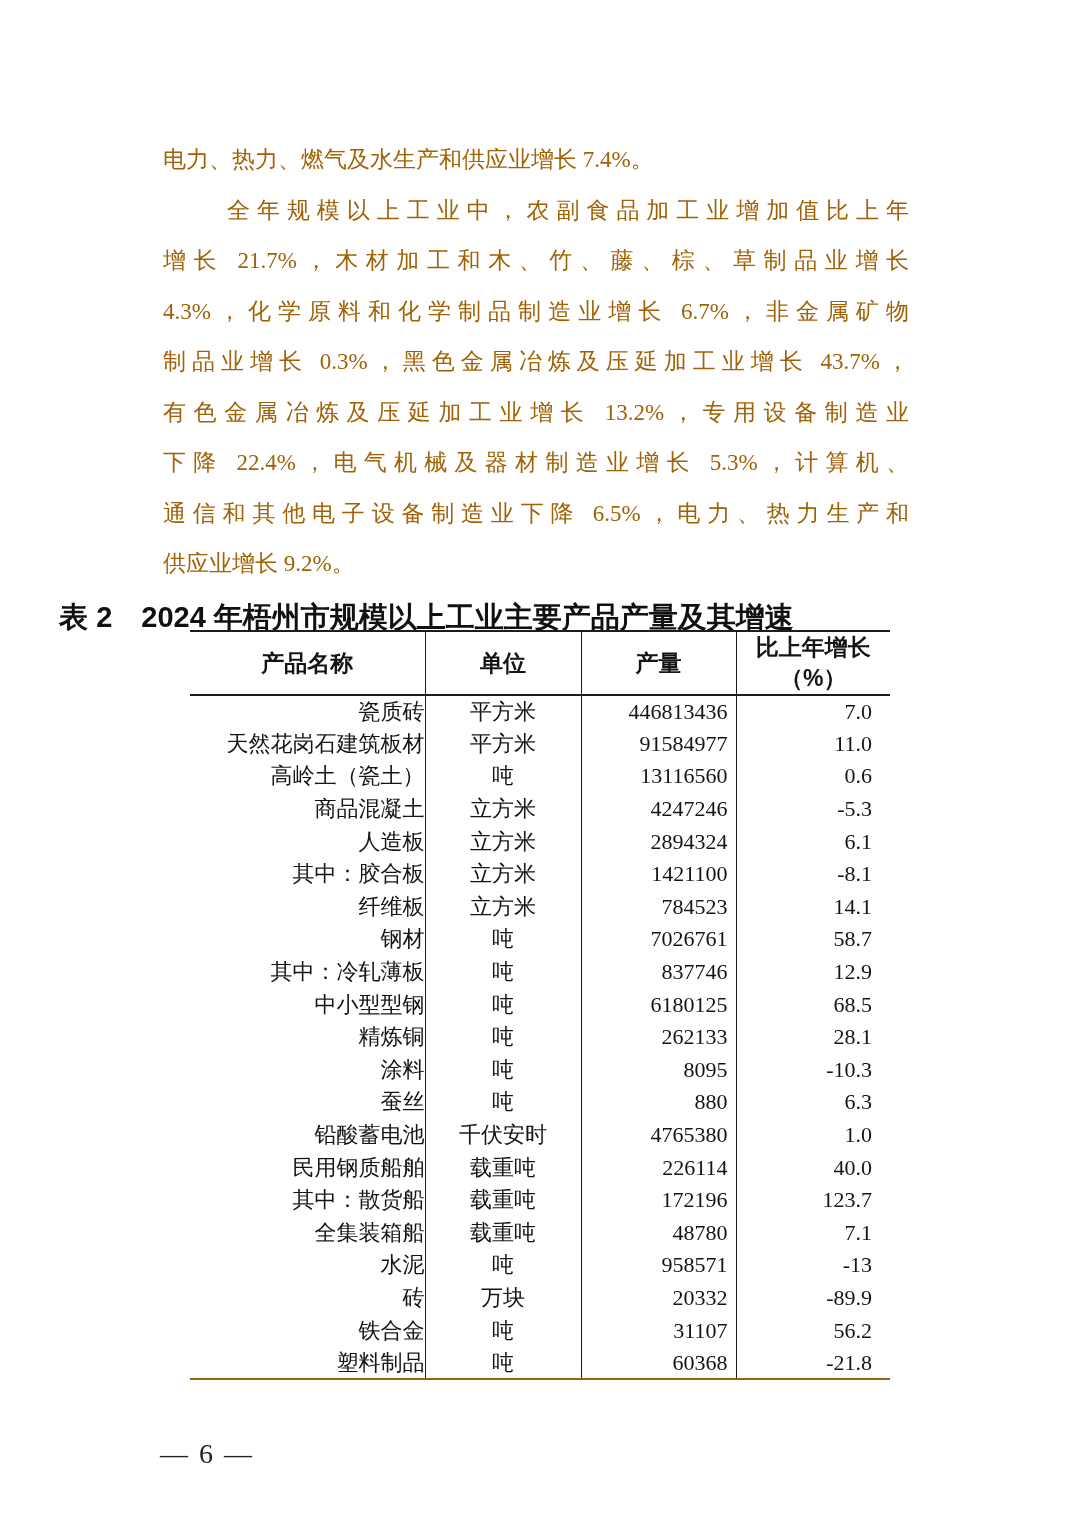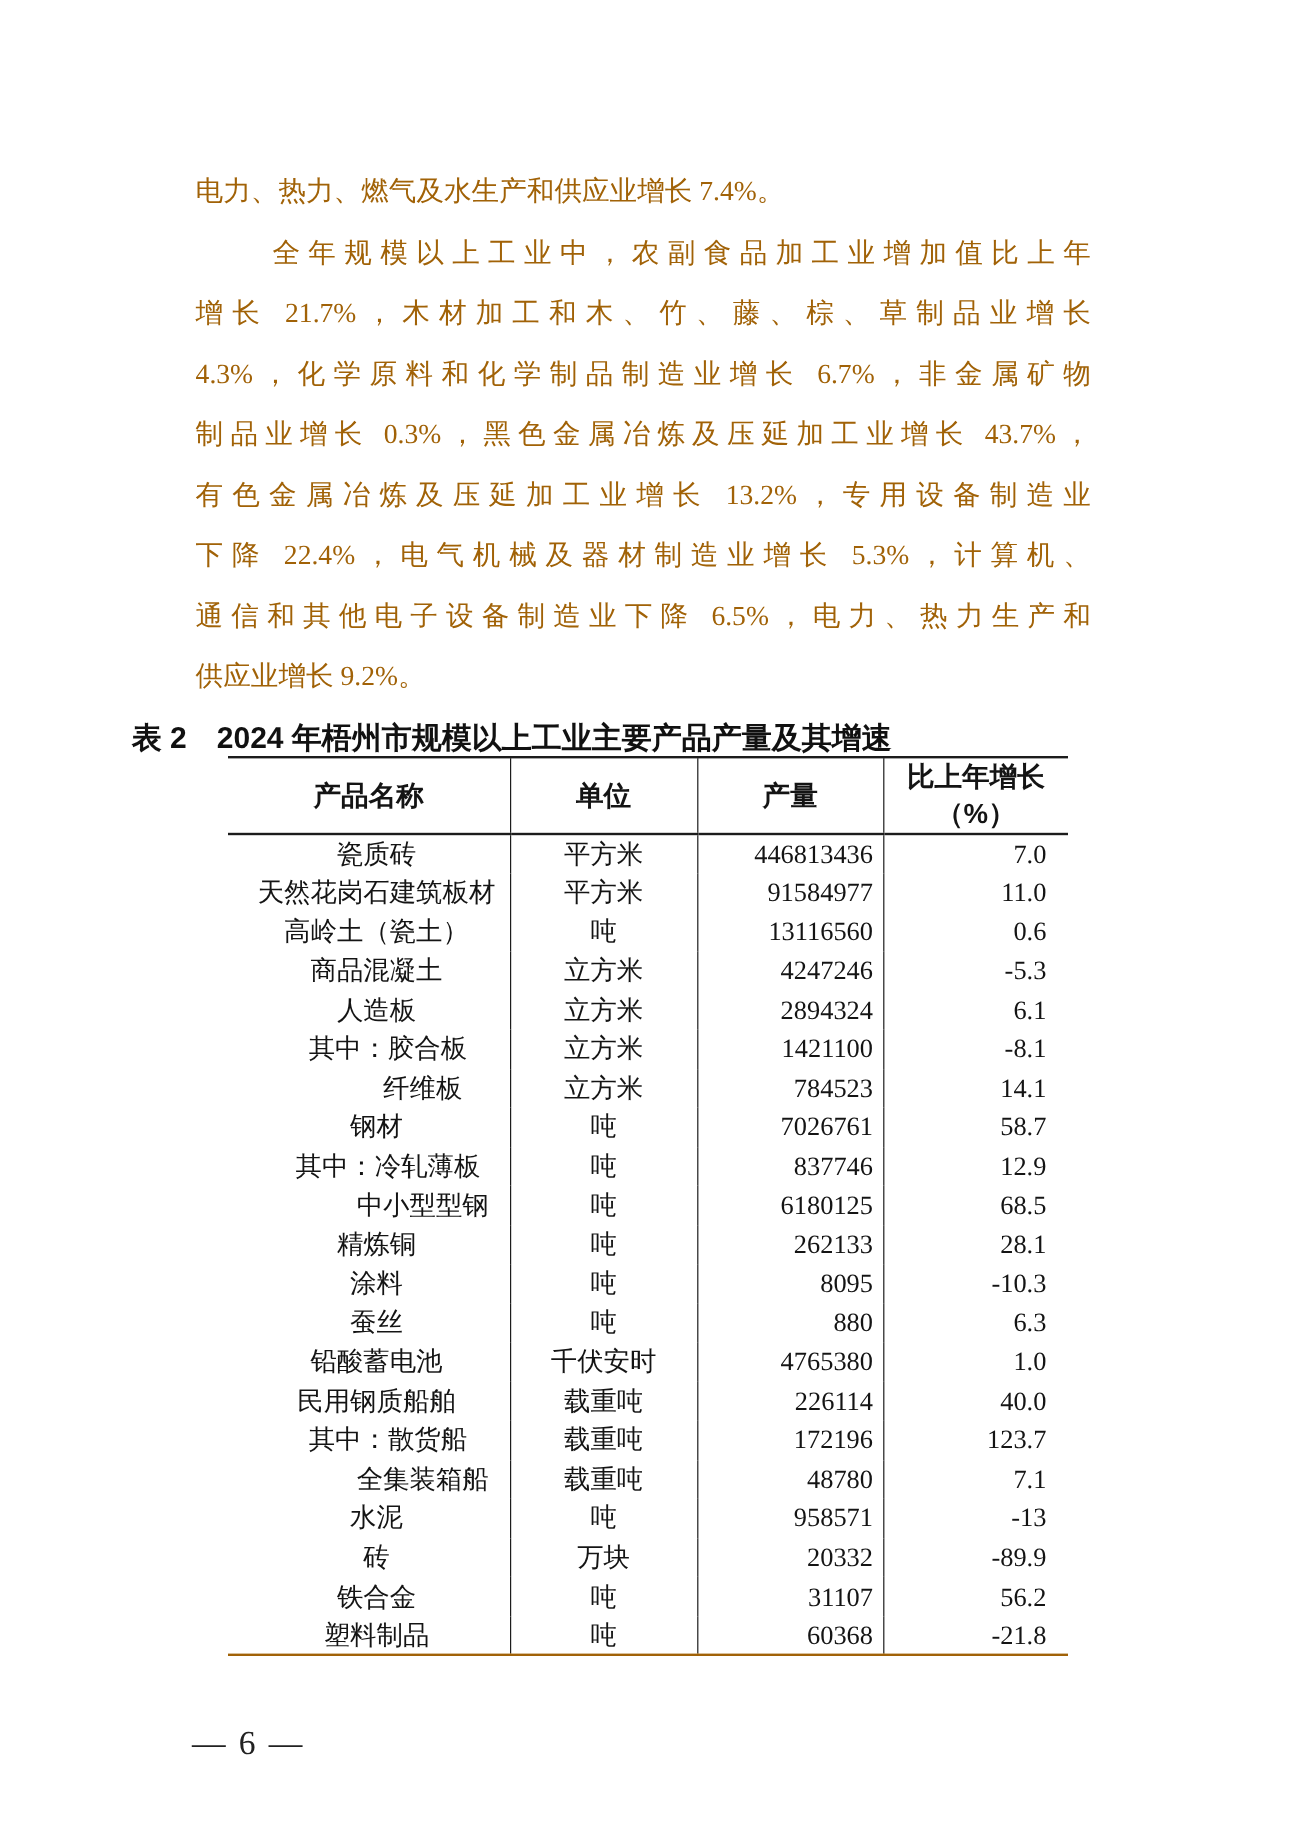--- a/index.html
+++ b/index.html
@@ -29,21 +29,21 @@
     text-align-last:justify;
   }
   .line.indent { text-indent:64px; }
   
   .table-title {
     position:absolute;
     left:0; top:598px; width:853px;
     text-align:center;
     font-family:"Liberation Sans","DejaVu Sans",sans-serif;
     font-weight:700;
-    font-size:25px;
+    font-size:29px;
     color:#111;
   }
   
   table.products {
     position:absolute;
     left:190px; top:630px;
     width:700px;
     border-collapse:collapse;
     table-layout:fixed;
     border-top:2px solid #1c1c1c;
@@ -63,21 +63,21 @@
   table.products th:last-child, table.products td:last-child { border-right:none; }
   table.products thead th {
     height:37px;
     border-bottom:2px solid #1c1c1c;
     text-align:center;
     font-family:"Liberation Sans","DejaVu Sans",sans-serif;
     font-weight:700;
     font-size:23px;
   }
   table.products tbody td { height:32.6px; }
-  td.name  { text-align:center; }
+  td.name  { text-align:right; }
   td.name.ind0 { padding-left:13px; }
   td.name.ind1 { padding-left:32px; }
   td.name.ind2 { padding-left:90px; }
   td.unit  { text-align:center; }
   td.out   { text-align:right; padding-right:8px; }
   td.grow  { text-align:right; padding-right:18px; }
   
   .footer {
     position:absolute;
     left:160px; top:1438px;

